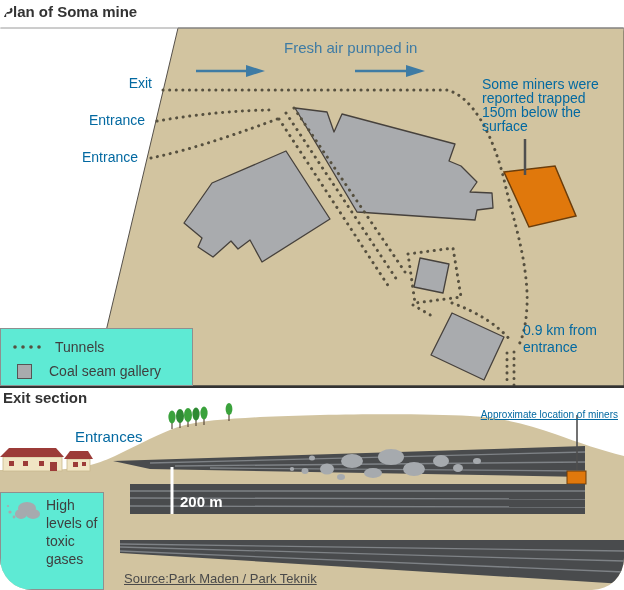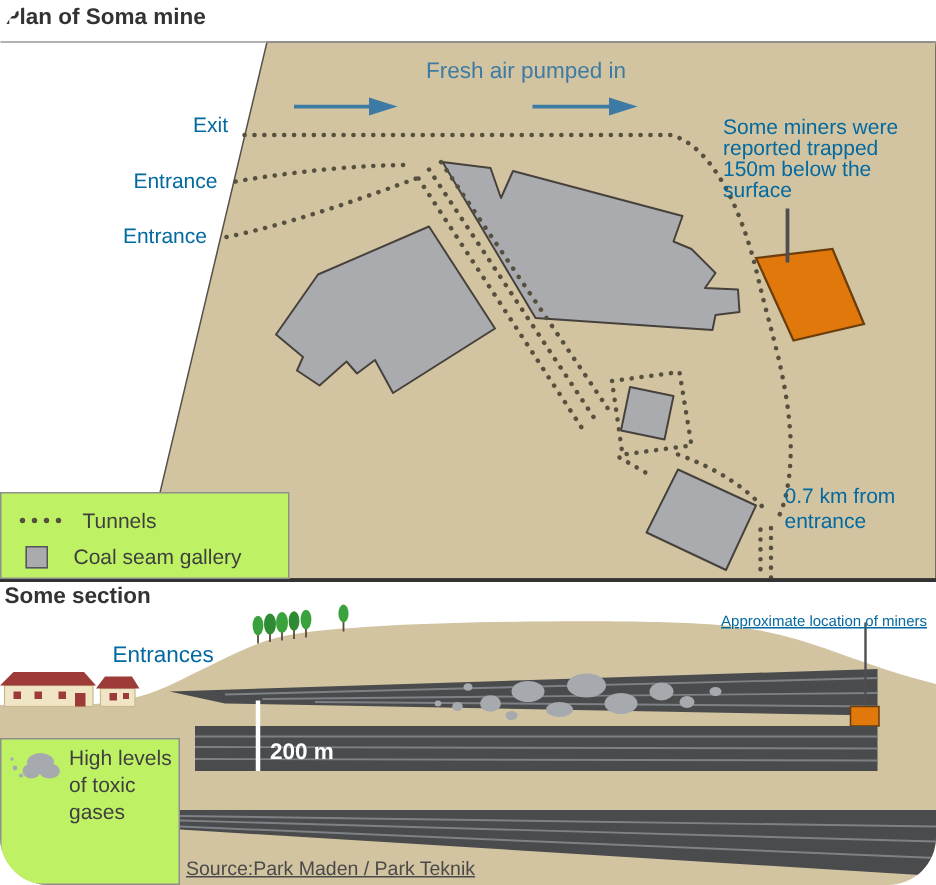--- a/index.html
+++ b/index.html
@@ -14,21 +14,21 @@
     position:absolute;color:#0369a1;font-size:14px;line-height:15px;
     white-space:nowrap;
   }
   .wrap{white-space:normal;}
   .title{font-weight:bold;font-size:15px;color:#333333;}
   .blue{color:#3e7ba4;font-size:15px;}
   .right{text-align:right;}
   .white{color:#ffffff;font-weight:600;font-size:15px;}
   .src{font-size:13px;color:#4a4a4a;text-decoration:underline;}
   .legend-box{
-    position:absolute;background:#bef264;border:1px solid #8f8f8f;
+    position:absolute;background:#5eead4;border:1px solid #8f8f8f;
     box-sizing:border-box;z-index:5;
   }
   .legend-row{display:flex;align-items:center;}
   .legend-text{color:#3f3f3f;font-size:14px;line-height:18px;}
   .coal-swatch{width:15px;height:15px;background:#a9abae;border:1.5px solid #555555;box-sizing:border-box;}
   .levels-swatch{
     width:16px;height:14px;
     background:linear-gradient(#494b4d 0 3px,#9a9ea2 3px 5px,#494b4d 5px 9px,#9a9ea2 9px 11px,#494b4d 11px 14px);
   }
 </style>
@@ -179,23 +179,23 @@
   <div class="label title" style="left:3px;top:4px;">Plan of Soma mine</div>
 
   <div class="label blue" style="left:251px;top:40px;margin-left:33px;">Fresh air pumped in</div>
 
   <div class="label right" style="left:60px;top:76px;width:92px;">Exit</div>
   <div class="label right" style="left:40px;top:113px;width:105px;">Entrance</div>
   <div class="label right" style="left:33px;top:150px;width:105px;">Entrance</div>
 
   <div class="label wrap" style="left:482px;top:77px;width:137px;line-height:14px;">Some miners were reported trapped 150m below the surface</div>
 
-  <div class="label wrap" style="left:523px;top:322px;width:100px;line-height:17px;">0.7 km from entrance</div>
-
-  <div class="label title" style="left:3px;top:390px;">Some section</div>
+  <div class="label wrap" style="left:523px;top:322px;width:100px;line-height:17px;">0.9 km from entrance</div>
+
+  <div class="label title" style="left:3px;top:390px;">Exit section</div>
 
   <div class="label right" style="left:398px;top:407px;width:220px;font-size:10px;text-decoration:underline;">Approximate location of miners</div>
 
   <div class="label" style="left:75px;top:429px;font-size:15px;">Entrances</div>
 
   <div class="label white" style="left:180px;top:494px;">200 m</div>
 
   <div class="label src" style="left:124px;top:571px;">Source:Park Maden / Park Teknik</div>
 
   <div class="legend-box" style="left:0;top:328px;width:193px;height:58px;padding:8px 0 0 10px;">
@@ -209,21 +209,21 @@
         </g>
       </svg>
       <span class="legend-text" style="margin-left:12px;">Tunnels</span>
     </div>
     <div class="legend-row" style="height:22px;margin-top:3px;text-align:center;">
       <span class="coal-swatch" style="margin-left:6px;"></span>
       <span class="legend-text" style="margin-left:17px;">Coal seam gallery</span>
     </div>
   </div>
 
-  <div class="legend-box" style="left:0;top:492px;width:120px;height:98px;padding:3px 0 0 4px;">
+  <div class="legend-box" style="left:0;top:492px;width:104px;height:98px;padding:3px 0 0 4px;">
     <div style="display:flex;">
       <svg width="38" height="28" style="flex:none;margin-top:2px;">
         <g fill="#a6aaae">
           <circle cx="5" cy="14" r="1.6"></circle>
             <circle cx="9" cy="19" r="1.4"></circle>
             <circle cx="3" cy="8" r="1.1"></circle>
           <ellipse cx="22" cy="10" rx="9" ry="6"></ellipse>
           <ellipse cx="28" cy="16" rx="7" ry="5"></ellipse>
           <ellipse cx="16" cy="16" rx="6" ry="5"></ellipse>
         </g>

